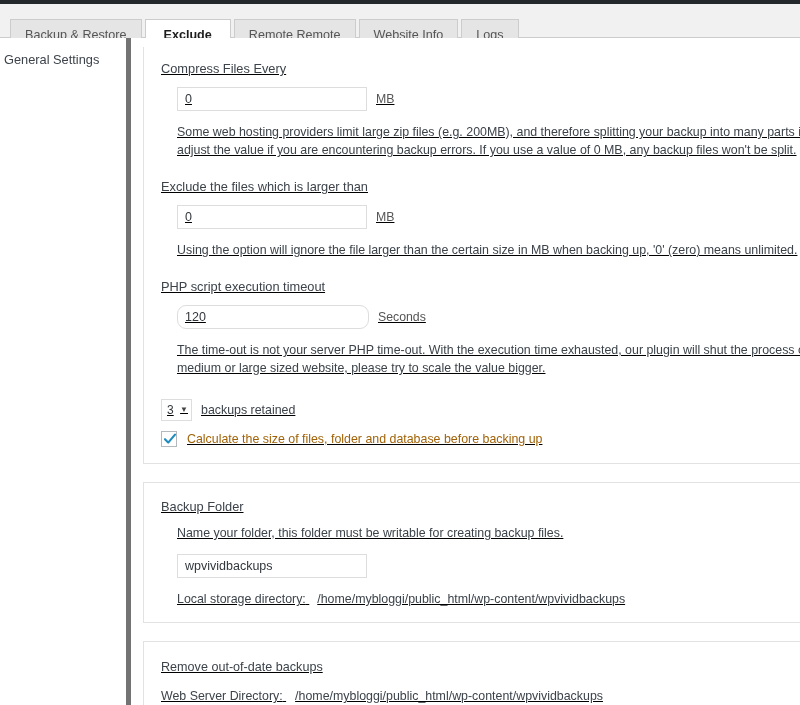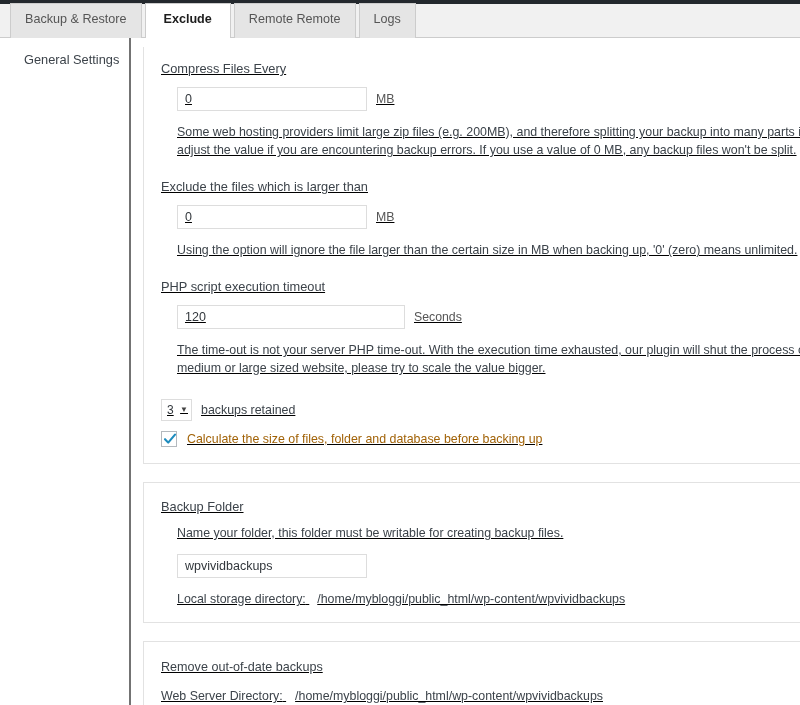--- a/index.html
+++ b/index.html
@@ -39,21 +39,21 @@
     display: inline-block;
     padding: 7px 14px 11px 14px;
     margin-right: 3px;
     font-size: 12.6px;
     line-height: 16px;
     color: #555;
     background: #e5e5e5;
     border: 1px solid #ccc;
     border-bottom: none;
     position: relative;
-    top: 1px;
+    top: 17px;
     white-space: nowrap;
     cursor: pointer;
   }
   .tab.active {
     background: #fff;
     color: #1d1d1d;
     font-weight: bold;
     border-color: #ccc;
     padding-left: 18px;
     padding-right: 18px;
@@ -63,22 +63,22 @@
   .content {
     position: relative;
     background: #fff;
     height: 667px;
     display: flex;
   }
   .sidebar {
     width: 131px;
     min-width: 131px;
     background: #fff;
-    border-right: 2px solid #737373;
-    padding: 12px 0 0 24px;
+    border-right: 5px solid #737373;
+    padding: 12px 0 0 4px;
   }
   .sidebar-item {
     font-size: 12.8px;
     color: #3c434a;
     padding: 2px 0;
     cursor: pointer;
   }
 
   .panelcol {
     flex: 1 1 auto;
@@ -114,21 +114,21 @@
     width: 190px;
     border: 1px solid #ddd;
     background: #fff;
     font-size: 12.5px;
     color: #32373c;
     padding: 0 7px;
     font-family: "Liberation Sans", sans-serif;
     outline: none;
     border-radius: 0;
   }
-  input.txt.wide { width: 228px; }
+  input.txt.wide { width: 192px; border-radius: 9px; }
   .unit {
     font-size: 12.3px;
     color: #555;
     margin-left: 9px;
   }
   .desc {
     font-size: 12.4px;
     color: #3c434a;
     line-height: 18px;
     margin: 0 0 0 16px;
@@ -225,20 +225,21 @@
 <body>
 
 <div id="page">
 
   <div class="adminbar"></div>
 
   <div class="tabstrip">
     <div class="tab">Backup &amp; Restore</div>
     <div class="tab active">Exclude</div>
     <div class="tab">Remote Remote</div>
+    <div class="tab">Website Info</div>
     <div class="tab">Logs</div>
   </div>
 
   <div class="content">
 
     <div class="sidebar">
       <div class="sidebar-item">General Settings</div>
     </div>
 
     <div class="panelcol">

